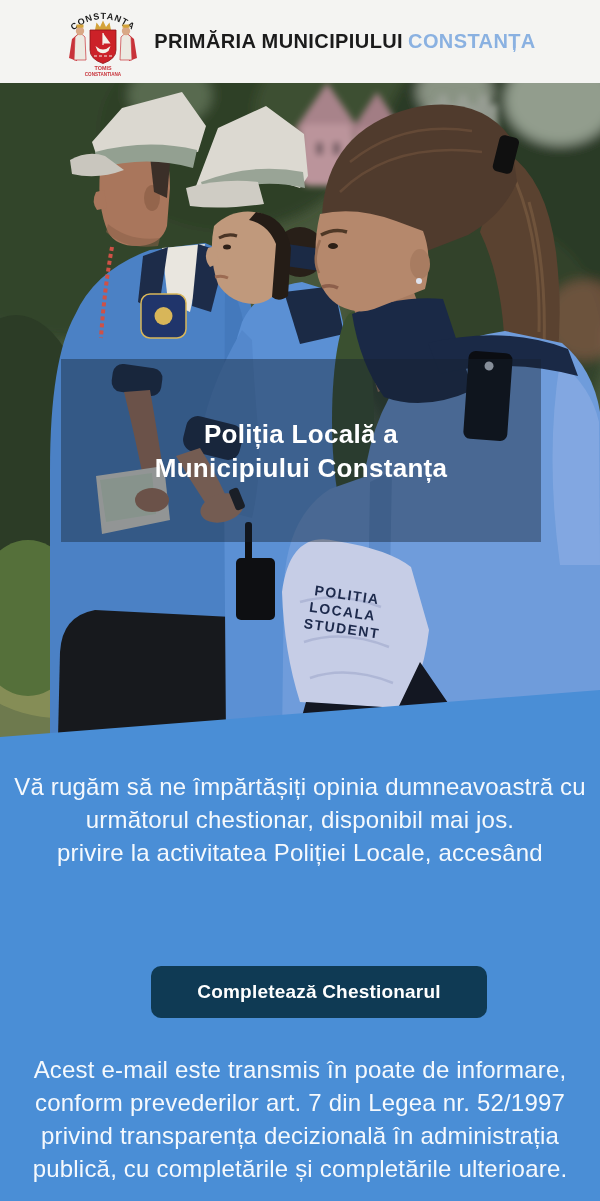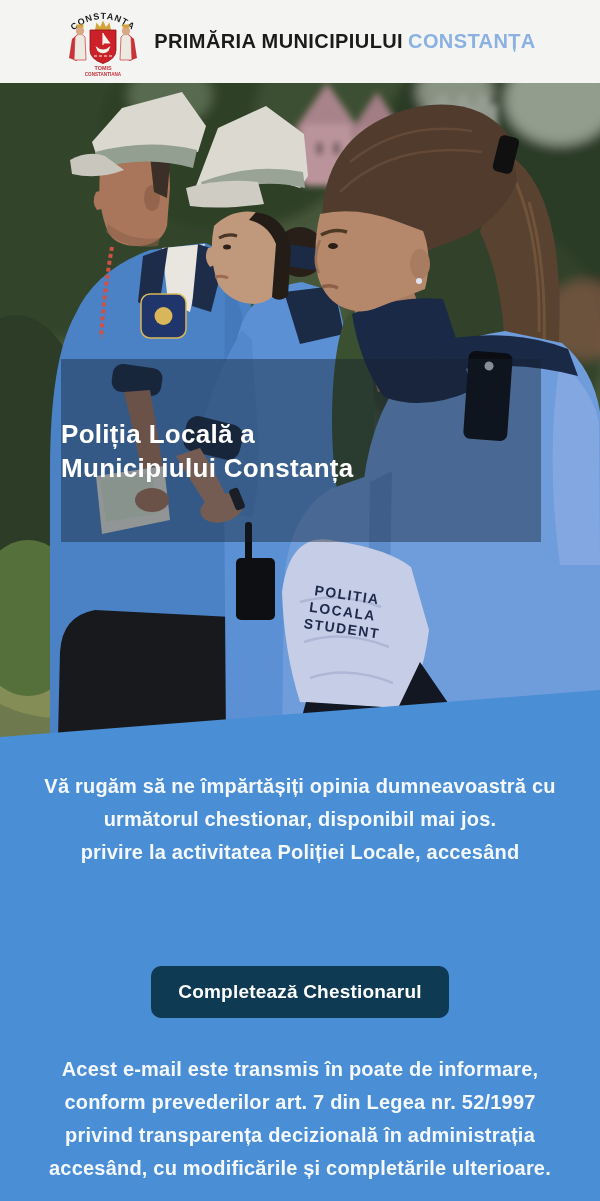--- a/index.html
+++ b/index.html
@@ -20,35 +20,35 @@
   .logo{width:78px;height:72px;flex:0 0 auto;}
   .header-title{font-size:20px;font-weight:700;color:#1b1b1b;
                 letter-spacing:.4px;white-space:nowrap;text-align:center;}
   .header-title .t-blue{color:var(--title-blue);margin-left:5px;}
 
   
   .hero{position:absolute;top:83px;left:0;width:600px;height:655px;z-index:1;}
   .scene{display:block;width:600px;height:655px;}
   .overlay{position:absolute;left:61px;top:276px;width:480px;height:183px;
            background:rgba(22,33,48,.42);display:flex;flex-direction:column;
-           justify-content:center;z-index:2;}
+           align-items:center;justify-content:center;z-index:2;}
   .overlay-line{color:#ffffff;font-size:26px;font-weight:700;line-height:34px;
                 letter-spacing:.3px;white-space:nowrap;}
 
   
   .blue-section{position:absolute;top:690px;left:0;width:600px;height:511px;
                 background:var(--accent-blue);z-index:4;
                 clip-path:polygon(0 47px,100% 0,100% 100%,0 100%);}
   .para{position:absolute;left:0;width:600px;text-align:center;color:var(--text-white);}
-  .para .line{display:block;font-size:20px;font-weight:700;line-height:33px;
+  .para .line{display:block;font-size:24px;font-weight:400;line-height:33px;
               letter-spacing:.2px;white-space:nowrap;}
   .p1{top:80px;}
   .p2{top:196px;}
   .p3{top:363px;}
-  .cta{position:absolute;top:276px;left:151px;width:298px;height:52px;
+  .cta{position:absolute;top:276px;left:151px;width:336px;height:52px;
        background:var(--button-navy);border-radius:10px;display:flex;
        align-items:center;justify-content:center;color:#ffffff;
        font-size:19px;font-weight:700;letter-spacing:.2px;
        text-decoration:none;cursor:pointer;}
 </style>
 </head>
 <body>
 
 <div class="page">
 
@@ -233,16 +233,16 @@
       <span class="line">privire la activitatea Poliției Locale, accesând</span>
     </div>
 
 
     <a class="cta" href="#">Completează Chestionarul</a>
 
     <div class="para p3">
       <span class="line">Acest e-mail este transmis în poate de informare,</span>
       <span class="line">conform prevederilor art. 7 din Legea nr. 52/1997</span>
       <span class="line">privind transparența decizională în administrația</span>
-      <span class="line">accesând, cu modificările și completările ulterioare.</span>
+      <span class="line">publică, cu completările și completările ulterioare.</span>
     </div>
   </section>
 </div>
 
 </body></html>

